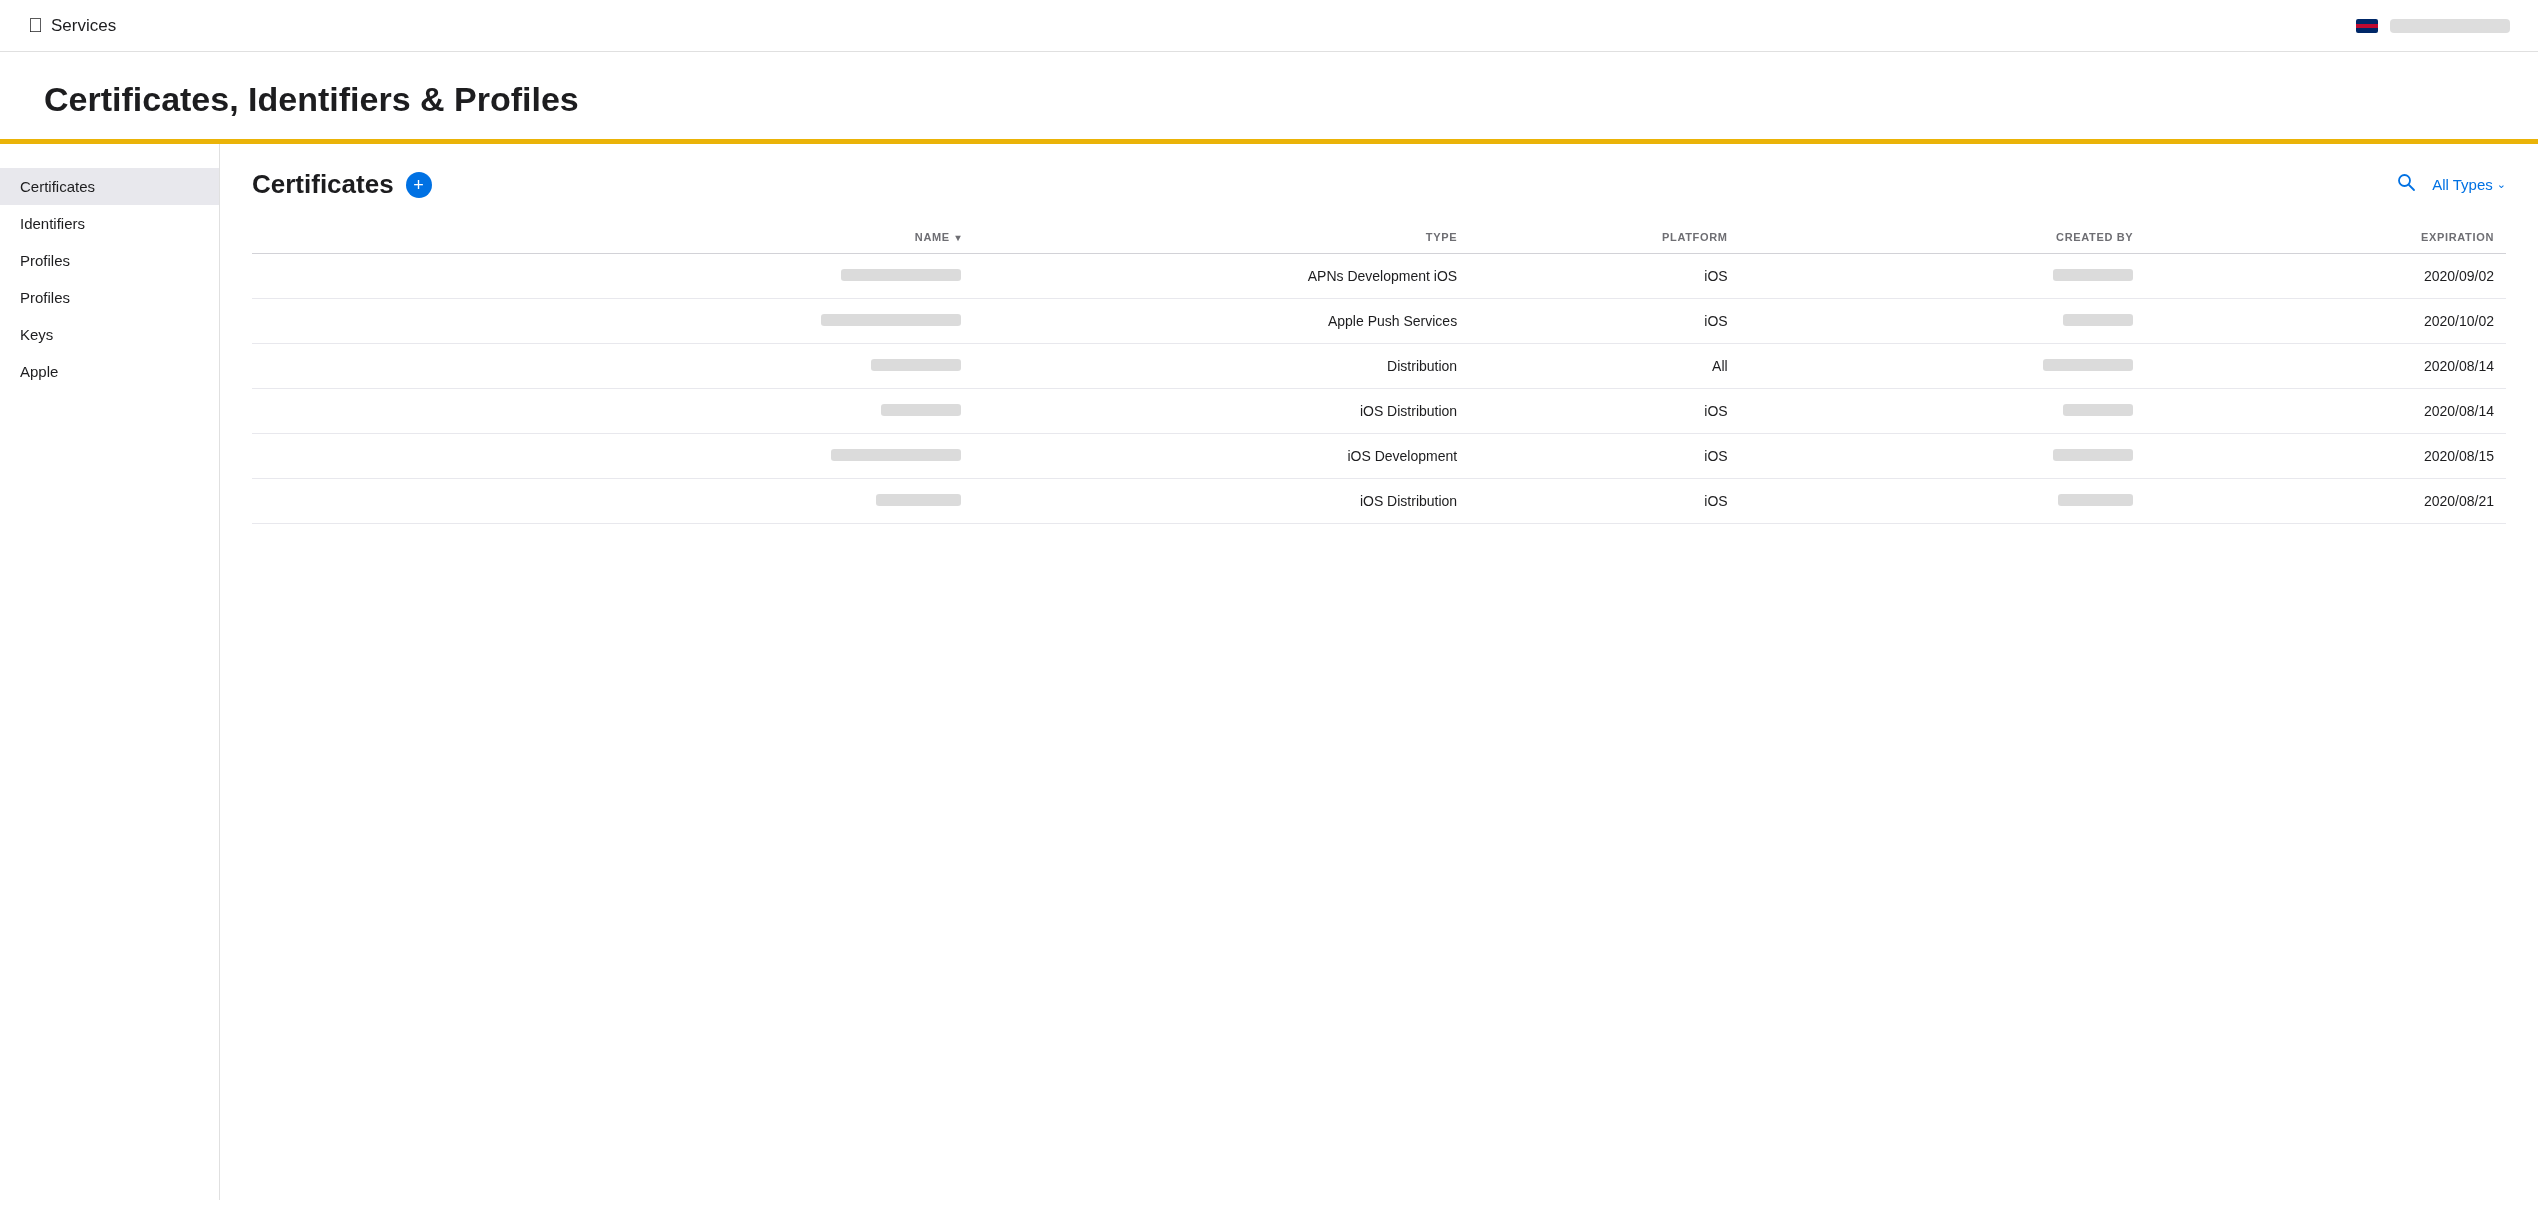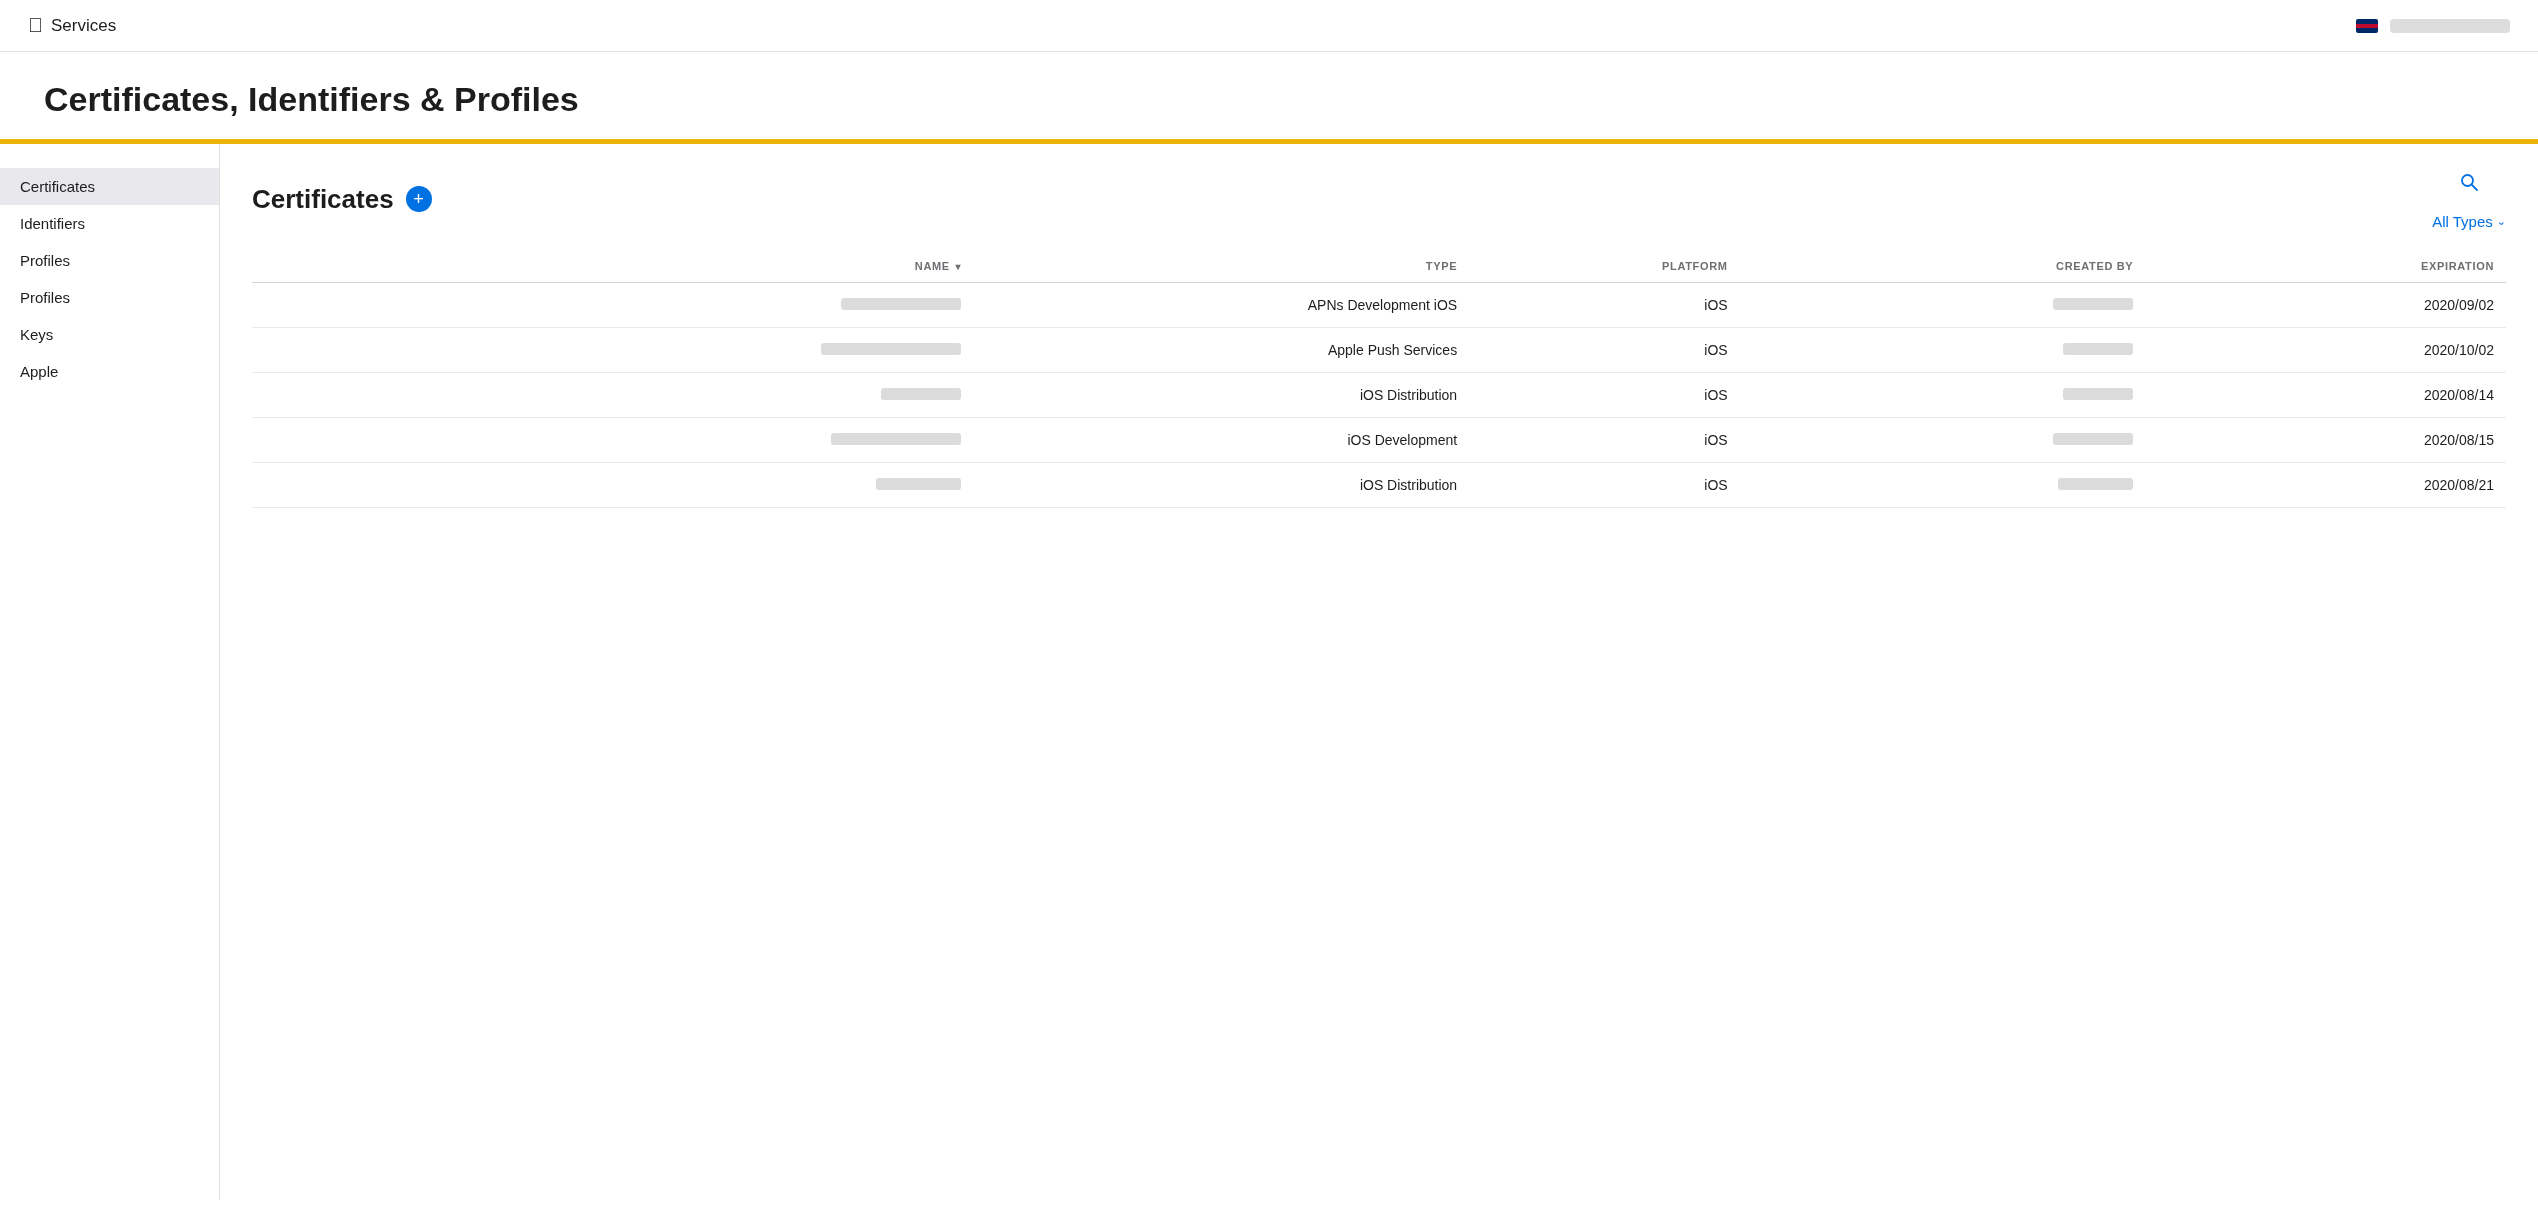--- a/index.html
+++ b/index.html
@@ -123,21 +123,20 @@
       font-size: 18px;
       font-weight: 400;
       line-height: 1;
       border: none;
       flex-shrink: 0;
     }
     .header-controls {
       display: flex;
       align-items: center;
       gap: 12px;
-      flex-direction: column;
     }
     .search-icon-btn {
       cursor: pointer;
       color: #0071e3;
       font-size: 20px;
       background: none;
       border: none;
       padding: 4px;
     }
     .filter-btn {
@@ -299,20 +298,27 @@
             <td class="col-expiration">2020/09/02</td>
           </tr>
           <tr>
             <td class="col-name"><span class="blurred-text" style="width: 140px;"></span></td>
             <td class="col-type">Apple Push Services</td>
             <td class="col-platform">iOS</td>
             <td class="col-created"><span class="blurred-text" style="width: 70px;"></span></td>
             <td class="col-expiration">2020/10/02</td>
           </tr>
           <tr>
+            <td class="col-name"><span class="blurred-text" style="width: 90px;"></span></td>
+            <td class="col-type">Distribution</td>
+            <td class="col-platform">All</td>
+            <td class="col-created"><span class="blurred-text" style="width: 90px;"></span></td>
+            <td class="col-expiration">2020/08/14</td>
+          </tr>
+          <tr>
             <td class="col-name"><span class="blurred-text" style="width: 80px;"></span></td>
             <td class="col-type">iOS Distribution</td>
             <td class="col-platform">iOS</td>
             <td class="col-created"><span class="blurred-text" style="width: 70px;"></span></td>
             <td class="col-expiration">2020/08/14</td>
           </tr>
           <tr>
             <td class="col-name"><span class="blurred-text" style="width: 130px;"></span></td>
             <td class="col-type">iOS Development</td>
             <td class="col-platform">iOS</td>

